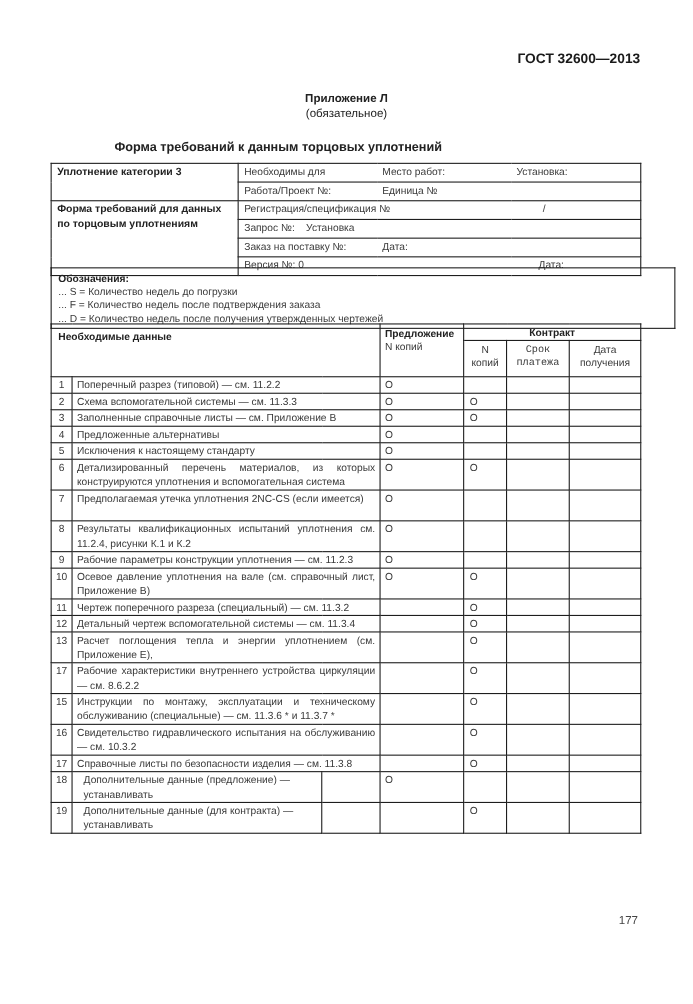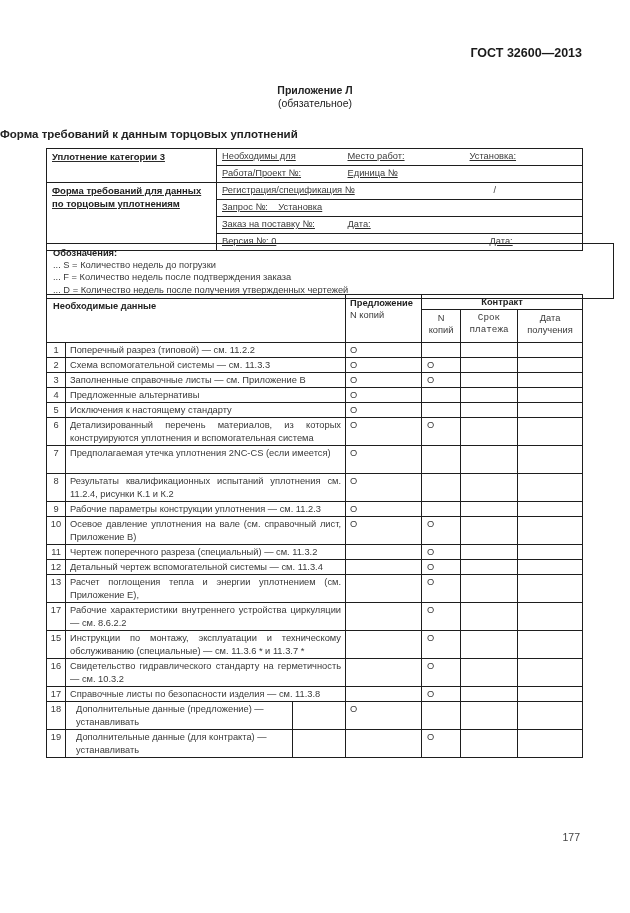--- a/index.html
+++ b/index.html
@@ -1,21 +1,21 @@
 <!DOCTYPE html>
 <html><head>
 <meta charset="utf-8">
 <style>
   html, body { margin:0; padding:0; background:#ffffff; }
   body { width:630px; height:913px; position:relative; overflow:hidden;
          font-family:"Liberation Sans", sans-serif; color:#2a2a2a; }
   .abs { position:absolute; }
   .doc-code { right:48px; top:46px; font-size:12.5px; font-weight:bold; color:#1a1a1a; }
   .appendix { left:0; width:630px; text-align:center; font-size:10.5px; font-weight:bold; color:#222; }
-  .form-title { left:0; width:506px; top:128px; text-align:left; font-size:11.5px; font-weight:bold; color:#222; }
+  .form-title { left:0; width:506px; top:128px; text-align:center; font-size:11.5px; font-weight:bold; color:#222; }
   .page-num { right:50px; top:831px; font-size:10.5px; color:#444; }
 
   table { border-collapse:collapse; position:absolute; left:46px; table-layout:fixed; }
   td { border:1px solid #1e1e1e; font-size:9.3px; color:#3a3a3a; padding:0 5px; vertical-align:top; line-height:12.5px; }
   .b { font-weight:bold; color:#222; }
 
   
   #hdr td { height:15px; padding-top:1px; }
   #hdr .left { font-weight:bold; color:#222; font-size:9.5px; padding-top:2px; }
 
@@ -33,21 +33,21 @@
   .line-fill { display:inline-block; border-bottom:1px solid #333; vertical-align:baseline; height:9px; }
 </style>
 </head>
 <body>
 
 <div class="abs doc-code">ГОСТ 32600—2013</div>
 <div class="abs appendix" style="top:84px;">Приложение Л</div>
 <div class="abs appendix" style="top:97px; font-weight:normal;">(обязательное)</div>
 <div class="abs form-title">Форма требований к данным торцовых уплотнений</div>
 
-<table id="hdr" style="top:148px; width:536px;text-decoration:underline;">
+<table id="hdr" style="top:148px; width:536px;">
   <colgroup>
       <col style="width:170px">
       <col style="width:126px">
       <col style="width:122px">
       <col style="width:118px">
     </colgroup>
   <tbody>
       <tr>
     <td rowspan="2" class="left">Уплотнение категории 3</td>
     <td style="border-right:none">Необходимы для</td>
@@ -246,21 +246,21 @@
       <tr>
         <td class="num" style="height:26px">15</td>
         <td colspan="2" class="jt">Инструкции по монтажу, эксплуатации и техническому обслуживанию (специальные) — см. 11.3.6 * и 11.3.7 *</td>
         <td class="mark"></td>
         <td class="mark" style="padding-left:5px">O</td>
         <td></td>
         <td></td>
       </tr>
       <tr>
         <td class="num" style="height:26px">16</td>
-        <td colspan="2" class="jt">Свидетельство гидравлического стандарту на герметичность — см. 10.3.2</td>
+        <td colspan="2" class="jt">Свидетельство гидравлического испытания на обслуживанию — см. 10.3.2</td>
         <td class="mark"></td>
         <td class="mark" style="padding-left:5px">O</td>
         <td></td>
         <td></td>
       </tr>
       <tr>
         <td class="num" style="height:13px">17</td>
         <td colspan="2" class="jt">Справочные листы по безопасности изделия — см. 11.3.8</td>
         <td class="mark"></td>
         <td class="mark" style="padding-left:5px">O</td>

